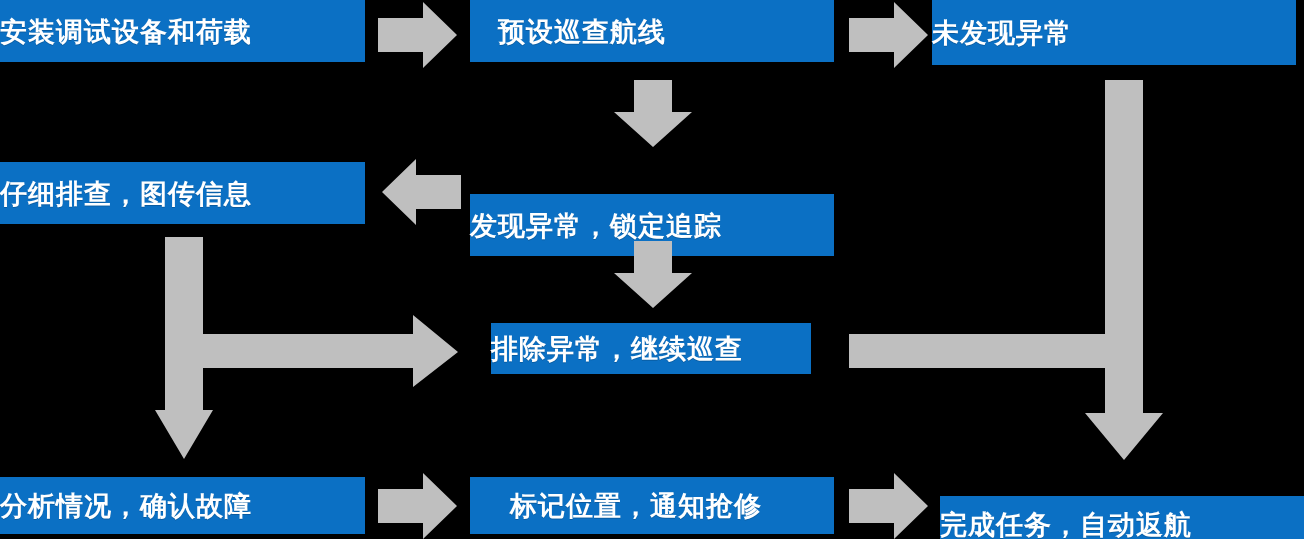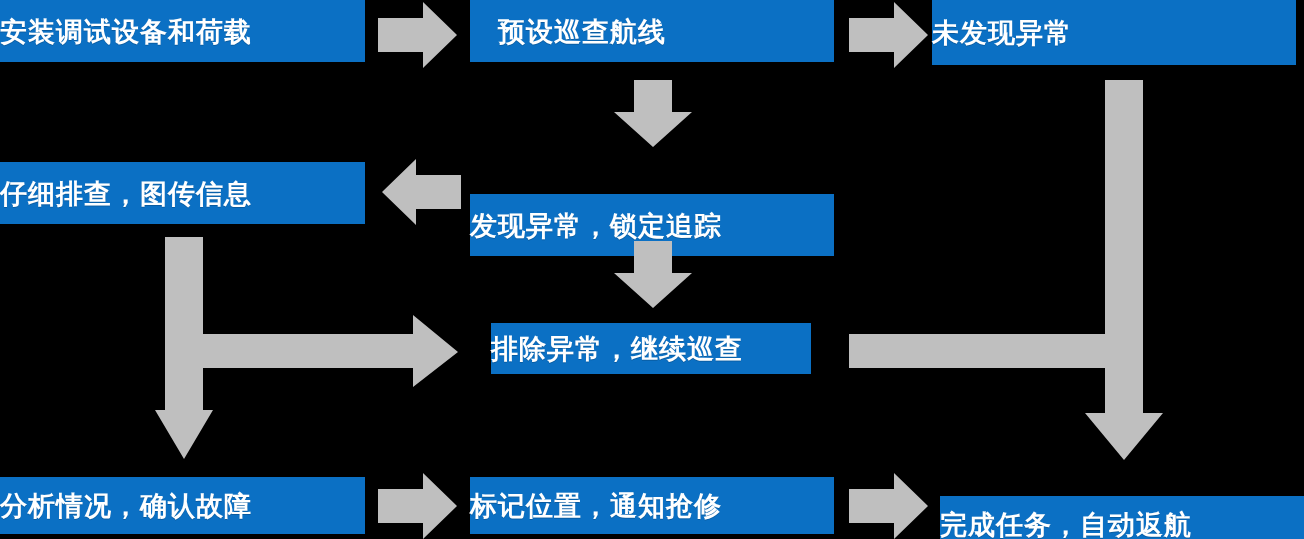--- a/index.html
+++ b/index.html
@@ -117,21 +117,21 @@
   <div class="node" style="left:0px; top:477px; width:365px; height:57px;">
     <span>分析情况，确认故障</span>
   </div>
 
   <div class="conn" style="left:378px; top:471px; width:80px; height:70px;">
     <svg width="80" height="70" viewBox="0 0 80 70">
       <polygon class="arrow-fill" points="0,18 45,18 45,2 79,35 45,68 45,52 0,52"></polygon>
     </svg>
   </div>
 
-  <div class="node" style="left:470px; top:477px; width:364px; height:57px;">
+  <div class="node" style="left:470px; top:477px; width:364px; height:57px;padding-left:40px;">
     <span>标记位置，通知抢修</span>
   </div>
 
   <div class="conn" style="left:849px; top:471px; width:80px; height:70px;">
     <svg width="80" height="70" viewBox="0 0 80 70">
       <polygon class="arrow-fill" points="0,18 45,18 45,2 79,35 45,68 45,52 0,52"></polygon>
     </svg>
   </div>
 
   <div class="node" style="left:940px; top:477px; width:364px; height:57px;margin-top:19px;">

